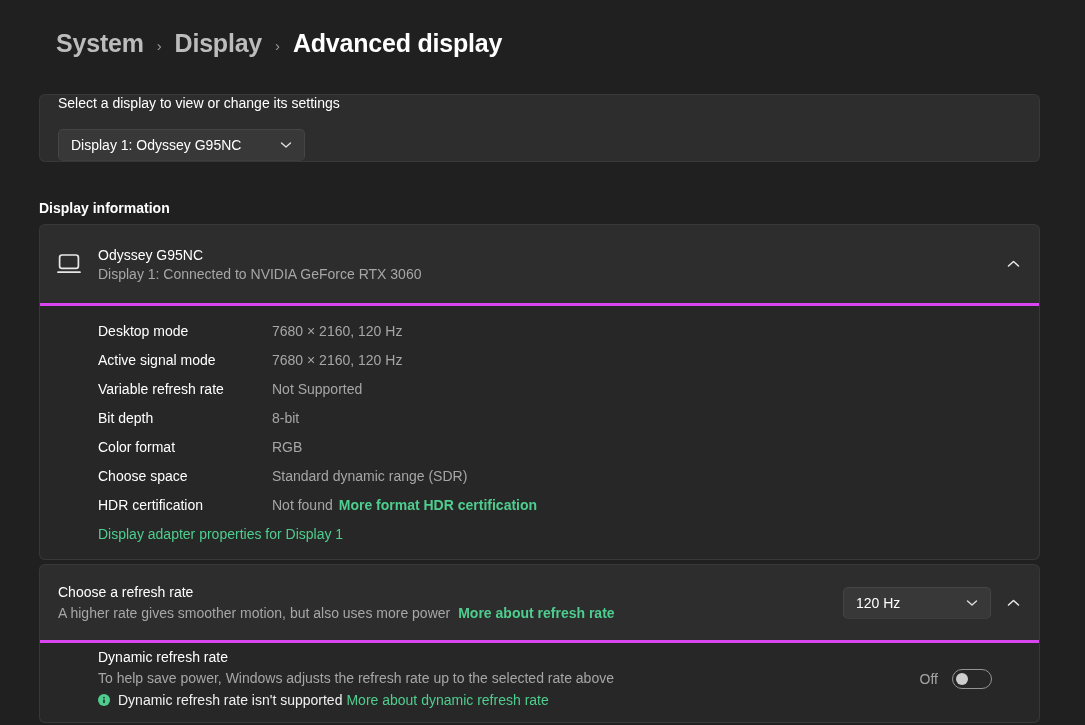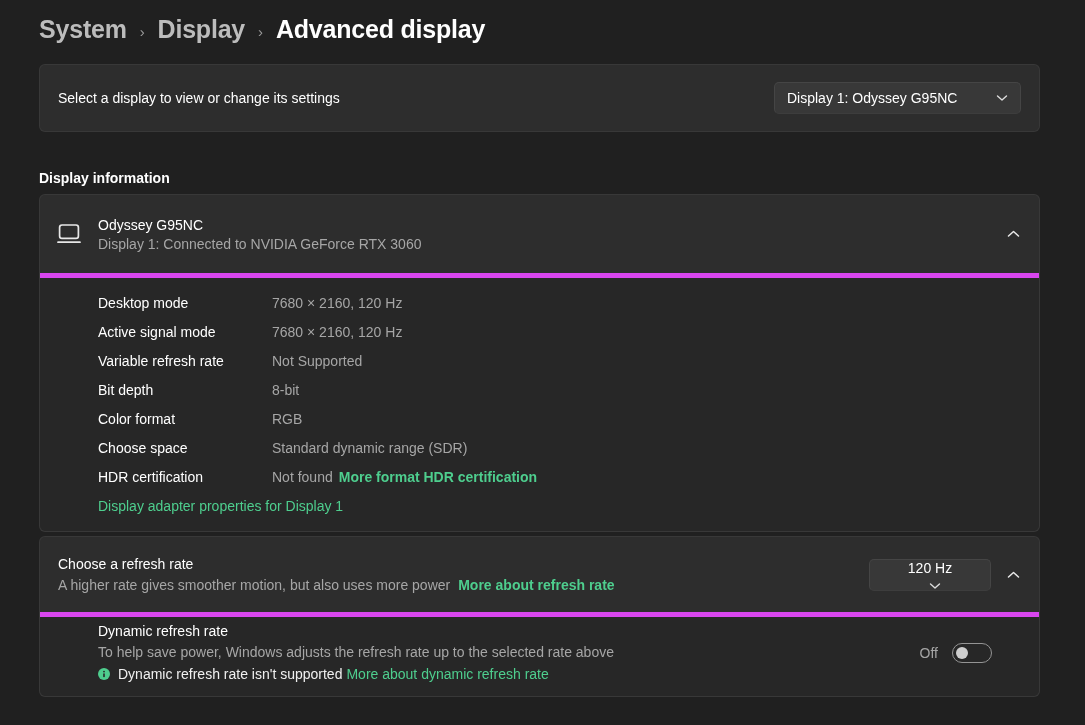--- a/index.html
+++ b/index.html
@@ -7,62 +7,62 @@
     width:1085px;height:725px;
     background:#202020;
     color:#ffffff;
     font-family:"Liberation Sans", sans-serif;
     font-size:14px;
     overflow:hidden;
   }
   .content{width:1001px;margin-left:39px;}
 
   
-  .breadcrumb{display:flex;align-items:center;gap:13px;padding-top:15px;
-    font-size:25px;font-weight:600;letter-spacing:-0.2px;}
+  .breadcrumb{display:flex;align-items:center;gap:13px;padding-top:29px;
+    font-size:25px;font-weight:600;letter-spacing:-0.2px;margin-left:17px;}
   .crumb{color:#bcbcbc;cursor:pointer;}
   .crumb-sep{color:#9a9a9a;font-size:15px;font-weight:400;padding-top:3px;}
   .crumb-current{color:#ffffff;}
 
   
   .card{background:#2d2d2d;border:1px solid rgba(255,255,255,0.055);
     border-radius:6px;box-sizing:border-box;}
-  .card-row{height:68px;display:flex;align-items:center;
-    justify-content:space-between;padding:0 18px;margin-top:20px;}
+  .card-row{height:68px;display:flex;align-items:flex-start;
+    justify-content:space-between;padding:0 18px;margin-top:36px;flex-direction:column;}
 
   .dropdown{background:#383838;border:1px solid #454545;border-bottom-color:#3d3d3d;
     border-radius:5px;height:32px;box-sizing:border-box;
     display:inline-flex;align-items:center;justify-content:space-between;
     padding:0 12px;cursor:pointer;color:#ffffff;}
   .dropdown .chev{display:flex;align-items:center;margin-left:10px;}
 
   .section-label{margin:38px 0 8px 0;font-weight:700;font-size:14px;}
 
   .expander-header{display:flex;align-items:center;height:78px;padding:0 19px 0 16px;cursor:pointer;}
   .device-icon{width:26px;height:24px;flex:0 0 auto;margin-right:16px;display:flex;align-items:center;}
   .titles{display:flex;flex-direction:column;gap:3px;}
   .title-main{color:#ffffff;}
   .title-sub{color:#a6a6a6;}
   .chevron-up{margin-left:auto;display:flex;align-items:center;cursor:pointer;}
 
-  .expander-body{background:#272727;border-top:5px solid #d946ef;
+  .expander-body{background:#272727;border-top:3px solid #d946ef;
     border-radius:0 0 6px 6px;}
   .info-body{padding:10px 18px 11px 58px;}
   .info-row{display:flex;align-items:center;height:29px;}
   .info-label{width:174px;flex:0 0 auto;color:#ffffff;}
   .info-value{color:#a6a6a6;}
   .inline-link{margin-left:6px;color:var(--accent,#4ECE8E);font-weight:700;cursor:pointer;}
   .adapter-link{display:flex;align-items:center;height:29px;color:var(--accent,#4ECE8E);cursor:pointer;}
 
   .rr-header{display:flex;align-items:center;height:75px;padding:0 19px 0 18px;cursor:pointer;}
   .rr-titles{display:flex;flex-direction:column;gap:5px;}
   .rr-desc{color:#a6a6a6;}
   .rr-desc .inline-link{margin-left:8px;}
   .rr-right{margin-left:auto;display:flex;align-items:center;gap:16px;}
-  .rr-dropdown{width:122px;flex-direction:column;}
+  .rr-dropdown{width:148px;}
 
   .drr-body{display:flex;align-items:center;padding:6px 47px 14px 58px;}
   .drr-left{flex:1;display:flex;flex-direction:column;}
   .drr-title{color:#ffffff;}
   .drr-desc{color:#a6a6a6;margin-top:5px;}
   .drr-status-row{display:flex;align-items:center;margin-top:6px;}
   .info-badge{width:12px;height:12px;border-radius:50%;background:var(--accent,#4ECE8E);
     flex:0 0 auto;margin-right:8px;display:flex;align-items:center;justify-content:center;}
   .drr-status-col{display:flex;flex-direction:row;gap:4px;}
   .drr-status{color:#f0f0f0;}

